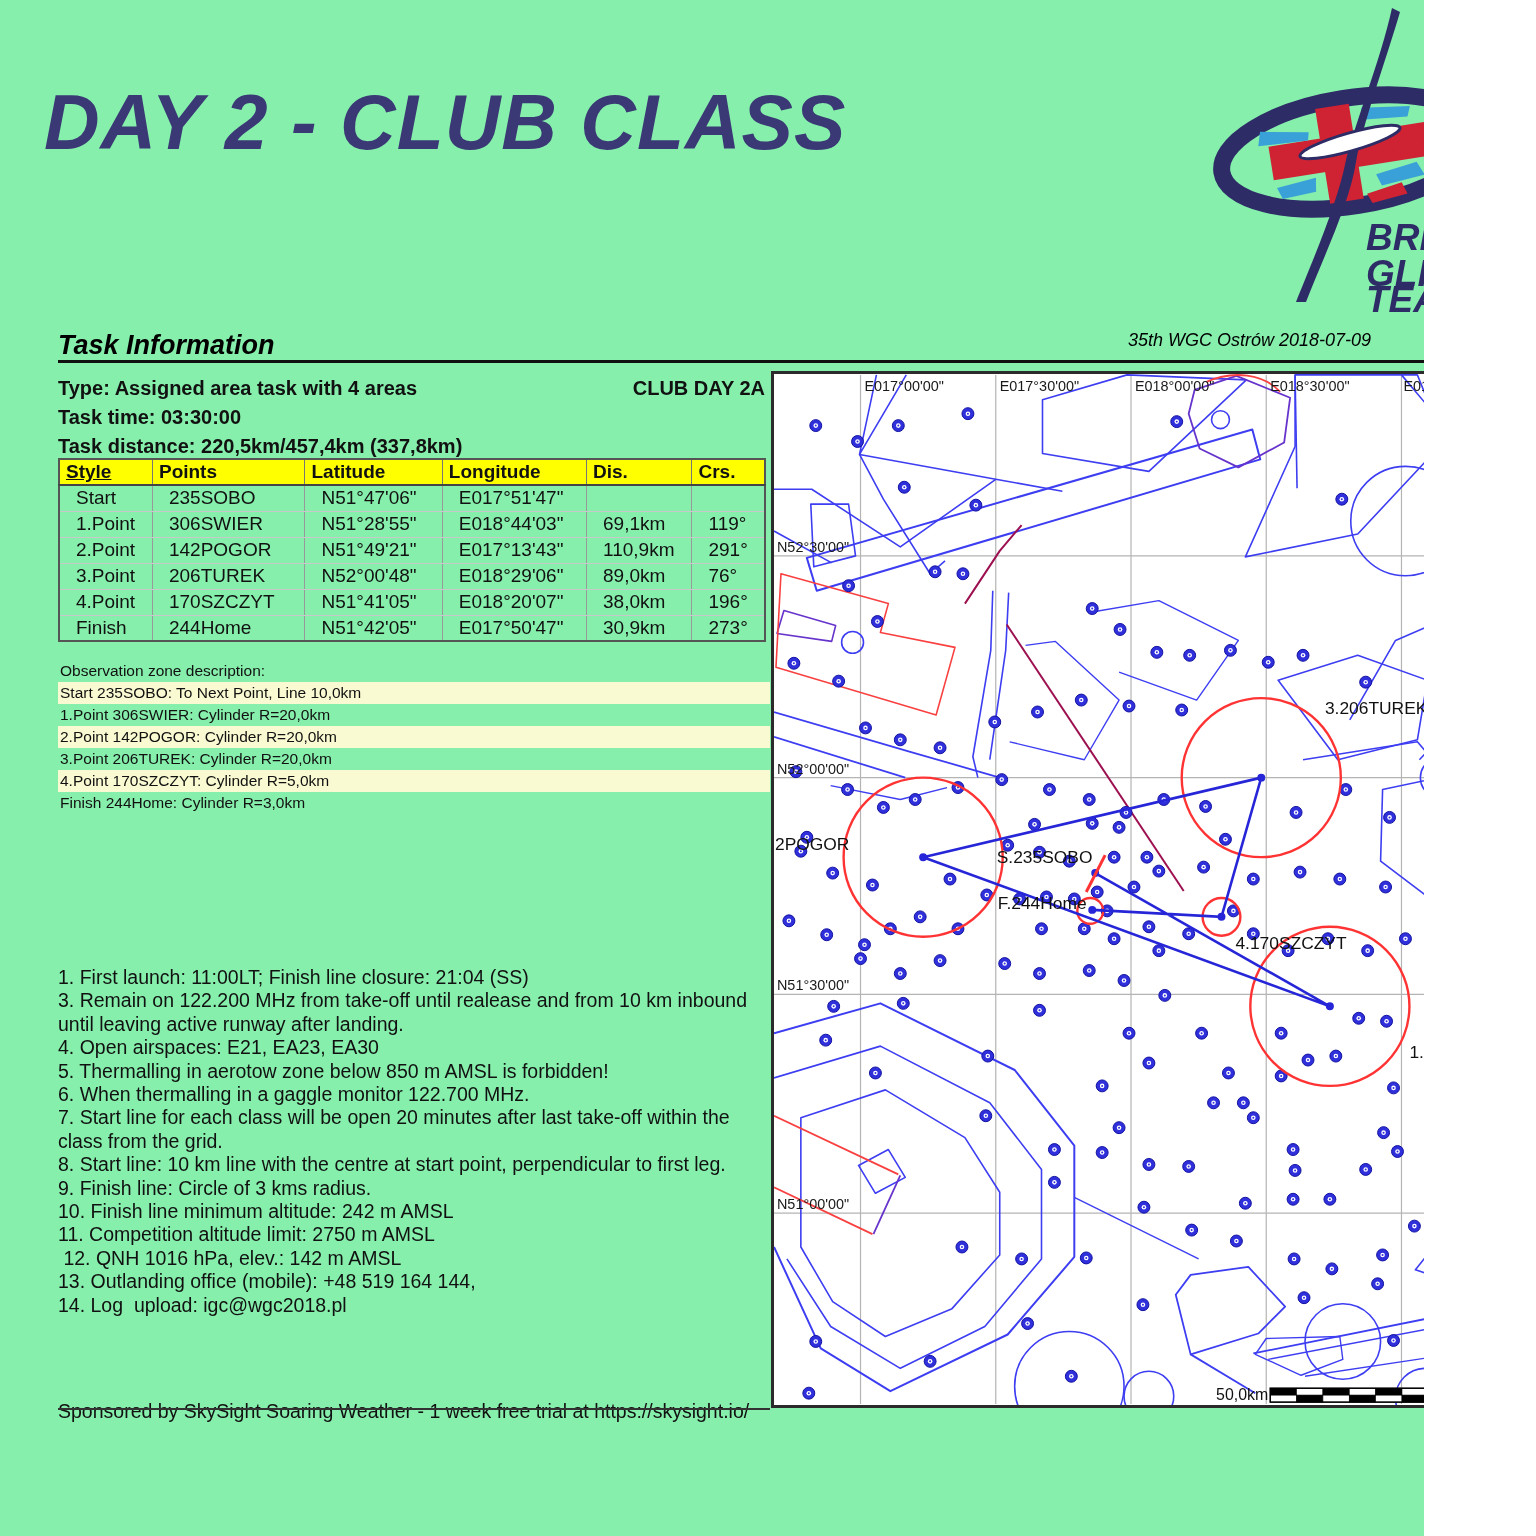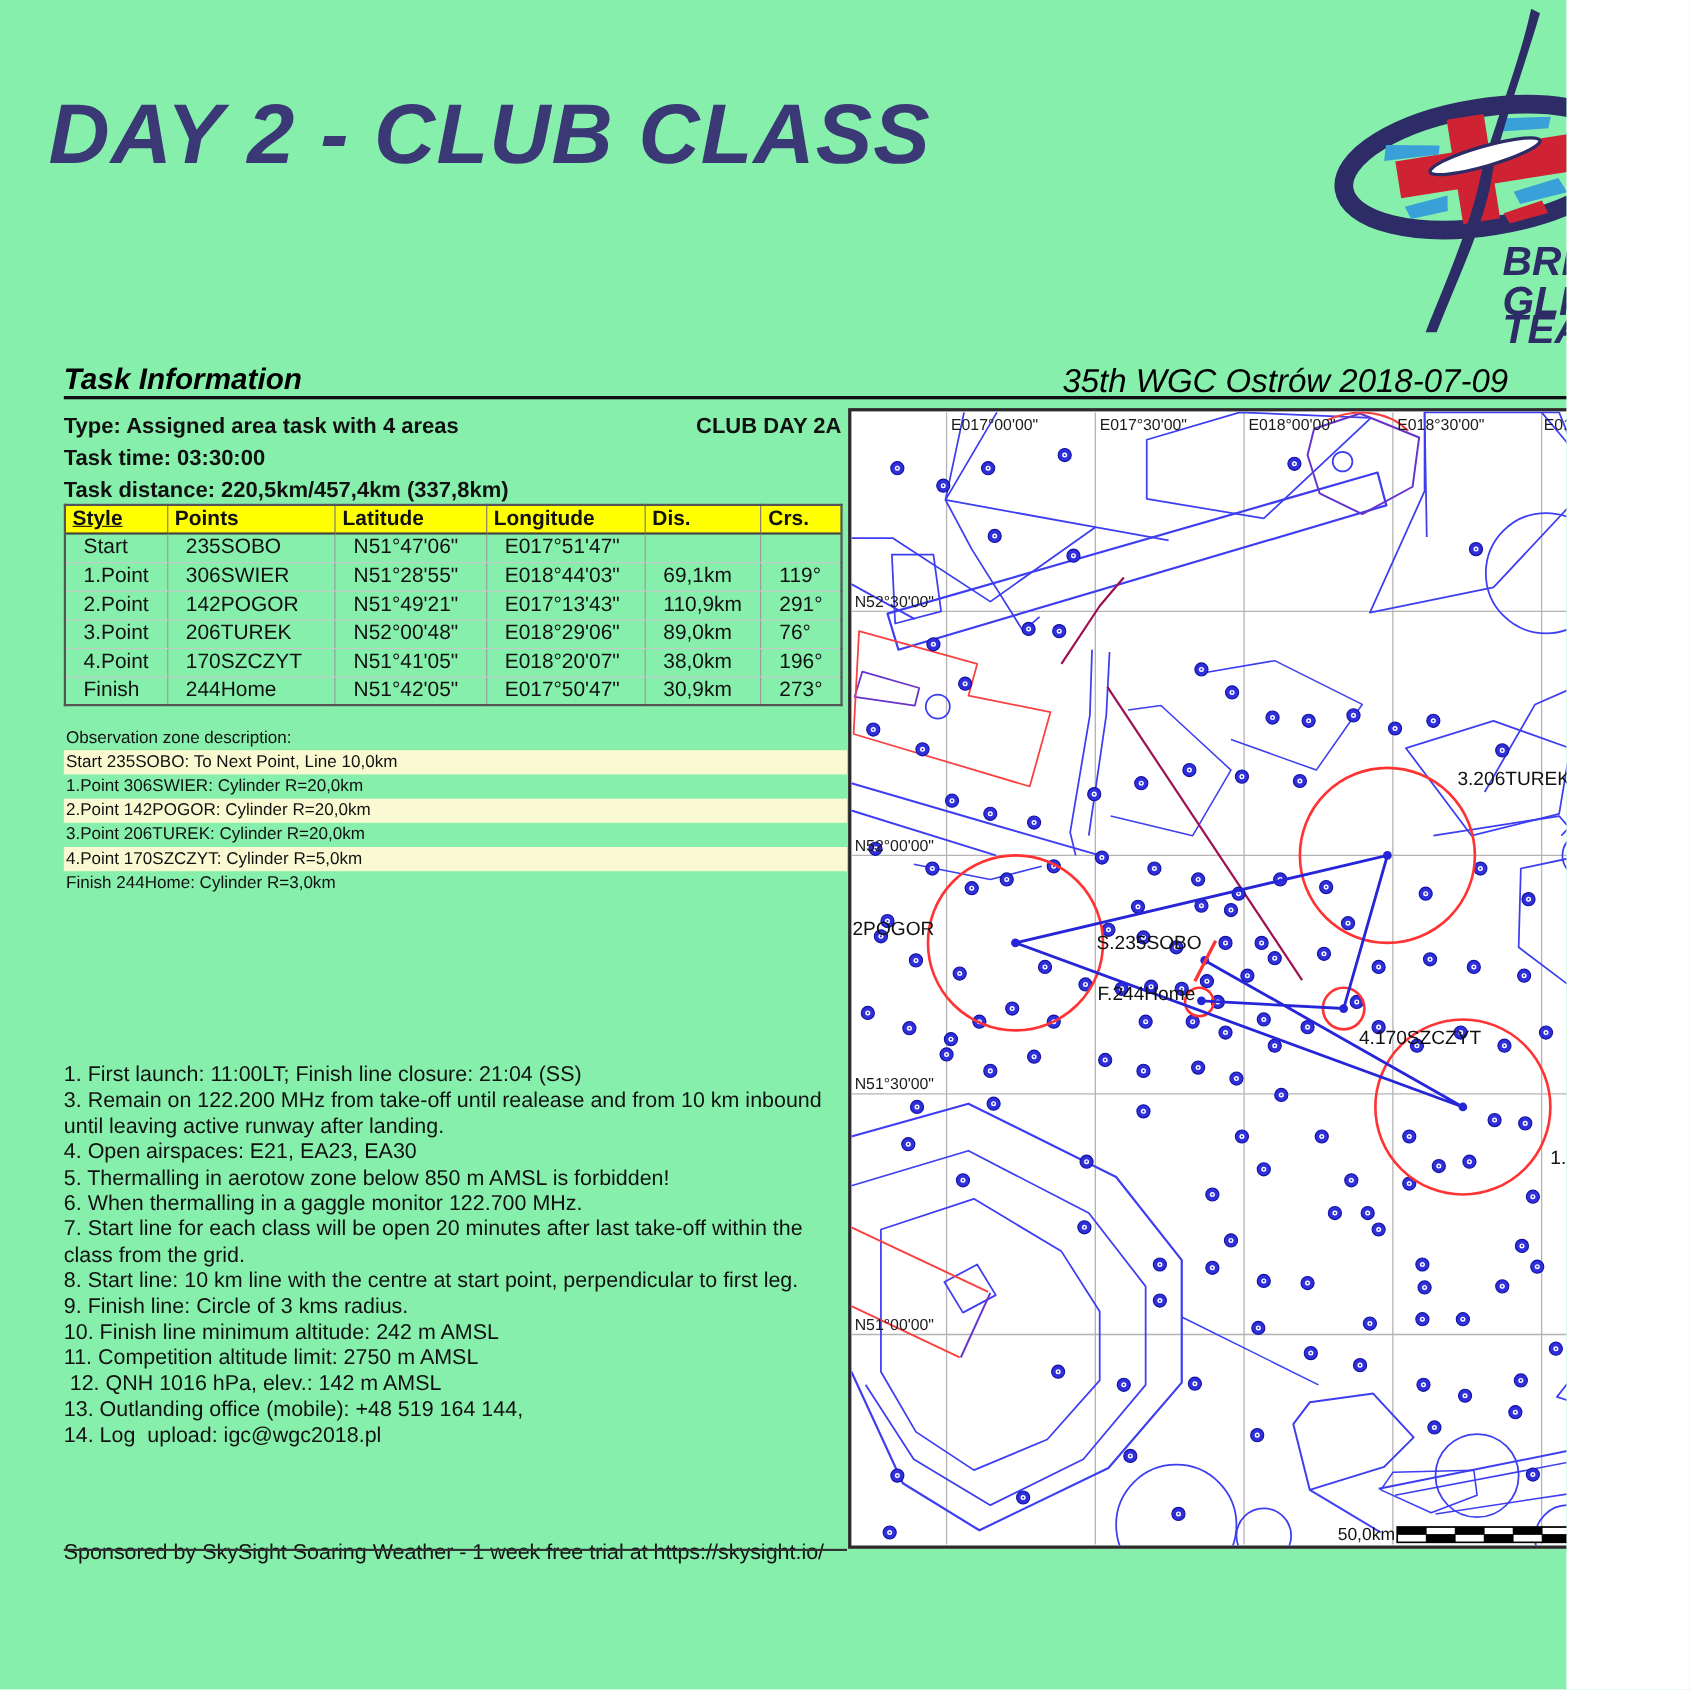--- a/index.html
+++ b/index.html
@@ -5,21 +5,21 @@
   html,body{margin:0;padding:0;background:#ffffff;}
   body{font-family:"Liberation Sans","DejaVu Sans",sans-serif;color:#111;}
   #page{position:relative;width:1424px;height:1536px;background:#86efac;overflow:hidden;}
 
   .title{position:absolute;left:44px;top:78px;width:1000px;
          font-size:77px;font-weight:800;font-style:italic;letter-spacing:1px;
          color:#3a3875;white-space:nowrap;}
 
   .sec-head{position:absolute;left:58px;top:330px;font-size:27px;font-weight:bold;
             font-style:italic;color:#000;}
-  .sec-date{position:absolute;right:53px;top:330px;font-size:30px;font-style:italic;color:#000;}
+  .sec-date{position:absolute;right:53px;top:330px;font-size:18px;font-style:italic;color:#000;}
   .toprule{position:absolute;left:58px;top:360px;width:1425px;height:0;border-top:3px solid #111;}
   .bottomrule{position:absolute;left:58px;top:1408px;width:712px;height:0;border-top:2px solid #333;}
 
   .intro{position:absolute;left:58px;top:374px;width:707px;font-size:20px;font-weight:bold;line-height:29px;}
   .intro .row1{display:flex;justify-content:space-between;}
 
   table.task{position:absolute;left:58px;top:458px;width:708px;border-collapse:collapse;
              font-size:19px;border:2px solid #555;}
   table.task th{background:#ffff00;text-align:left;font-weight:bold;padding:1px 6px;
                 border:1px solid #777;border-bottom:2px solid #444;}

